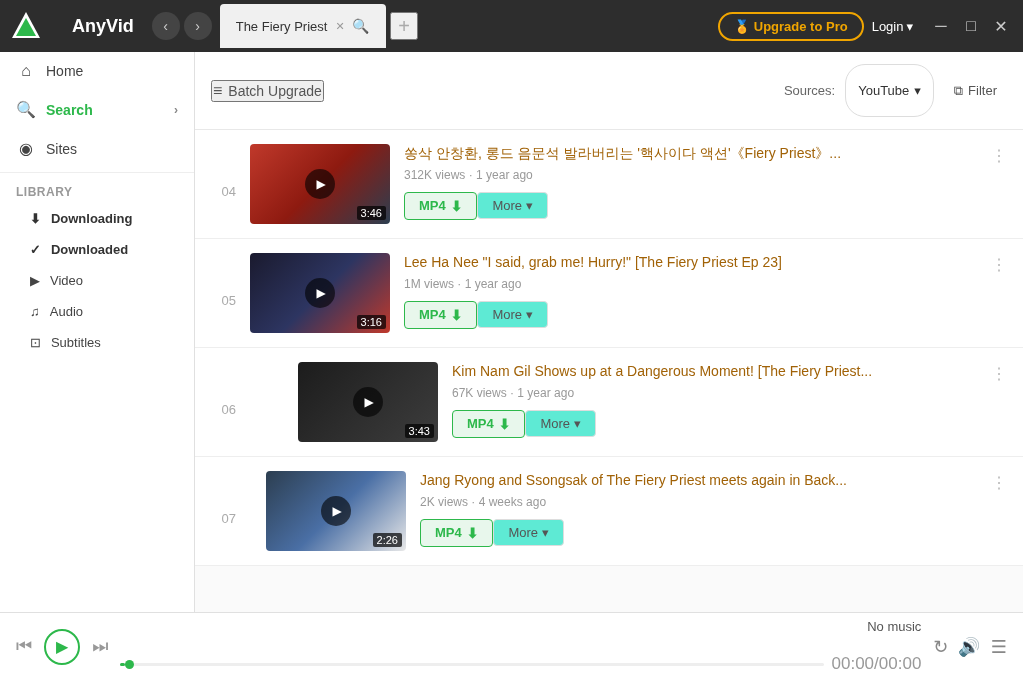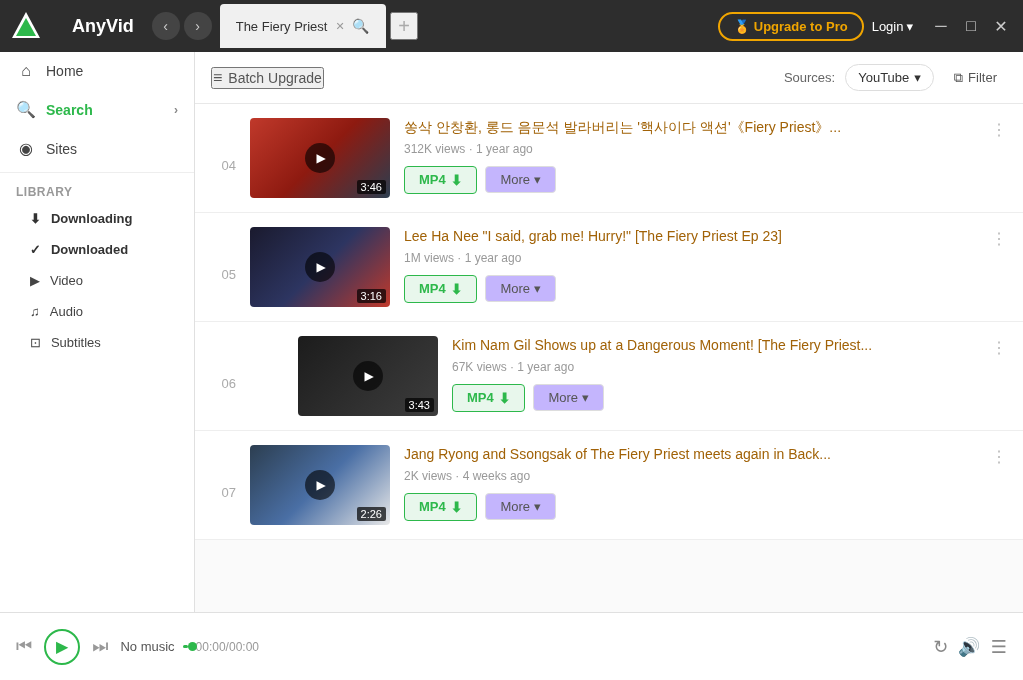--- a/index.html
+++ b/index.html
@@ -41,64 +41,64 @@
 
     
     .content-area { flex: 1; display: flex; flex-direction: column; overflow: hidden; }
 
     
     .toolbar { display: flex; align-items: center; padding: 12px 16px; background: white; border-bottom: 1px solid #e8e8e8; gap: 10px; }
     .batch-btn { display: flex; align-items: center; gap: 6px; font-size: 14px; color: #555; cursor: pointer; }
     .batch-icon { font-size: 16px; }
     .toolbar-spacer { flex: 1; }
     .sources-label { font-size: 13px; color: #666; }
-    .source-dropdown { display: flex; align-items: center; gap: 5px; background: white; border: 1px solid #ddd; padding: 5px 12px; border-radius: 20px; cursor: pointer; font-size: 13px; color: #333; }
+    .source-dropdown { display: flex; align-items: center; gap: 5px; background: white; border: 1px solid #ddd; padding: 18px 12px; border-radius: 20px; cursor: pointer; font-size: 13px; color: #333; }
     .filter-btn { display: flex; align-items: center; gap: 5px; font-size: 13px; color: #555; cursor: pointer; padding: 5px 10px; }
 
     
     .results-scroll { flex: 1; overflow-y: auto; background: #fafafa; }
     .results-scroll::-webkit-scrollbar { width: 8px; }
     .results-scroll::-webkit-scrollbar-track { background: #f1f1f1; }
     .results-scroll::-webkit-scrollbar-thumb { background: #ccc; border-radius: 4px; }
 
     
     .video-item { display: flex; align-items: flex-start; padding: 14px 16px; border-bottom: 1px solid #eee; background: white; gap: 14px; }
     .video-number { font-size: 13px; color: #aaa; width: 25px; text-align: right; flex-shrink: 0; padding-top: 40px; }
     .thumb-placeholder { width: 140px; height: 80px; border-radius: 4px; overflow: hidden; position: relative; }
     .thumb-play { position: absolute; top: 50%; left: 50%; transform: translate(-50%, -50%); width: 30px; height: 30px; background: rgba(0,0,0,0.6); border-radius: 50%; display: flex; align-items: center; justify-content: center; }
     .thumb-play::after { content: '▶'; color: white; font-size: 12px; margin-left: 2px; }
     .thumb-duration { position: absolute; bottom: 4px; right: 4px; background: rgba(0,0,0,0.7); color: white; font-size: 11px; padding: 1px 4px; border-radius: 2px; }
     .video-info { flex: 1; }
     .video-title { font-size: 14px; color: #a16207; cursor: pointer; line-height: 1.4; margin-bottom: 4px; }
     .video-meta { font-size: 12px; color: #999; margin-bottom: 10px; }
-    .video-actions { display: flex; align-items: center; gap: 8px; }
+    .video-actions { display: flex; align-items: center; }
     .mp4-btn { display: flex; align-items: center; gap: 5px; background: #e8f7ec; border: 1px solid #2db84b; color: #2db84b; padding: 5px 14px; border-radius: 4px; cursor: pointer; font-size: 13px; font-weight: 600; }
     .mp4-btn .dl-icon { font-size: 14px; }
-    .more-btn { display: flex; align-items: center; gap: 4px; background: #c4b5fd; border: 1px solid #ddd; color: #555; padding: 5px 14px; border-radius: 4px; cursor: pointer; font-size: 13px; }
+    .more-btn { display: flex; align-items: center; gap: 4px; background: #5eead4; border: 1px solid #ddd; color: #555; padding: 5px 14px; border-radius: 4px; cursor: pointer; font-size: 13px; }
     .chevron-right { color: #aaa; font-size: 14px; padding-top: 0; }
 
     
     .bottom-player { height: 68px; background: white; border-top: 1px solid #e0e0e0; display: flex; align-items: center; padding: 0 16px; gap: 12px; flex-shrink: 0; }
     .player-prev, .player-next { background: none; border: none; color: #999; font-size: 18px; cursor: pointer; }
     .player-play { background: none; border: 2px solid #2db84b; color: #2db84b; width: 36px; height: 36px; border-radius: 50%; cursor: pointer; font-size: 16px; display: flex; align-items: center; justify-content: center; }
-    .player-info { flex: 1; display: flex; flex-direction: row; gap: 8px; text-align: right; }
+    .player-info { flex: 1; display: flex; flex-direction: column; gap: 20px; text-align: right; }
     .player-title { font-size: 13px; color: #555; }
     .player-progress { display: flex; align-items: center; gap: 8px; }
     .progress-bar { flex: 1; height: 3px; background: #eee; border-radius: 2px; position: relative; }
     .progress-fill { width: 5px; height: 3px; background: #2db84b; border-radius: 2px; }
     .progress-dot { position: absolute; left: 5px; top: -3px; width: 9px; height: 9px; background: #2db84b; border-radius: 50%; }
-    .player-time { font-size: 12px; color: #999; }
+    .player-time { font-size: 17px; color: #999; }
     .player-controls-right { display: flex; align-items: center; gap: 10px; }
     .player-repeat, .player-vol, .player-list { background: none; border: none; color: #888; font-size: 18px; cursor: pointer; }
 
     
     .thumb-1 { background: linear-gradient(135deg, #c0392b 0%, #8e1a10 50%, #2c3e50 100%); }
     .thumb-2 { background: linear-gradient(135deg, #1a1a2e 0%, #2d3561 50%, #c0392b 100%); }
     .thumb-3 { background: linear-gradient(135deg, #1c1c1c 0%, #2d2d2d 50%, #3d3d3d 100%); margin-left: 48px; }
-    .thumb-4 { background: linear-gradient(135deg, #2c3e50 0%, #4a6fa5 50%, #e8e8e8 100%); }
+    .thumb-4 { background: linear-gradient(135deg, #2c3e50 0%, #4a6fa5 50%, #e8e8e8 100%); margin-left: 16px; }
   </style>
 </head>
 <body>
 
 <div class="title-bar">
   <div class="logo-area">
     <svg class="logo-icon" viewBox="0 0 32 32">
       <polygon points="16,2 30,28 2,28" fill="white"></polygon>
       <polygon points="16,8 26,26 6,26" fill="#2db84b"></polygon>
     </svg>

